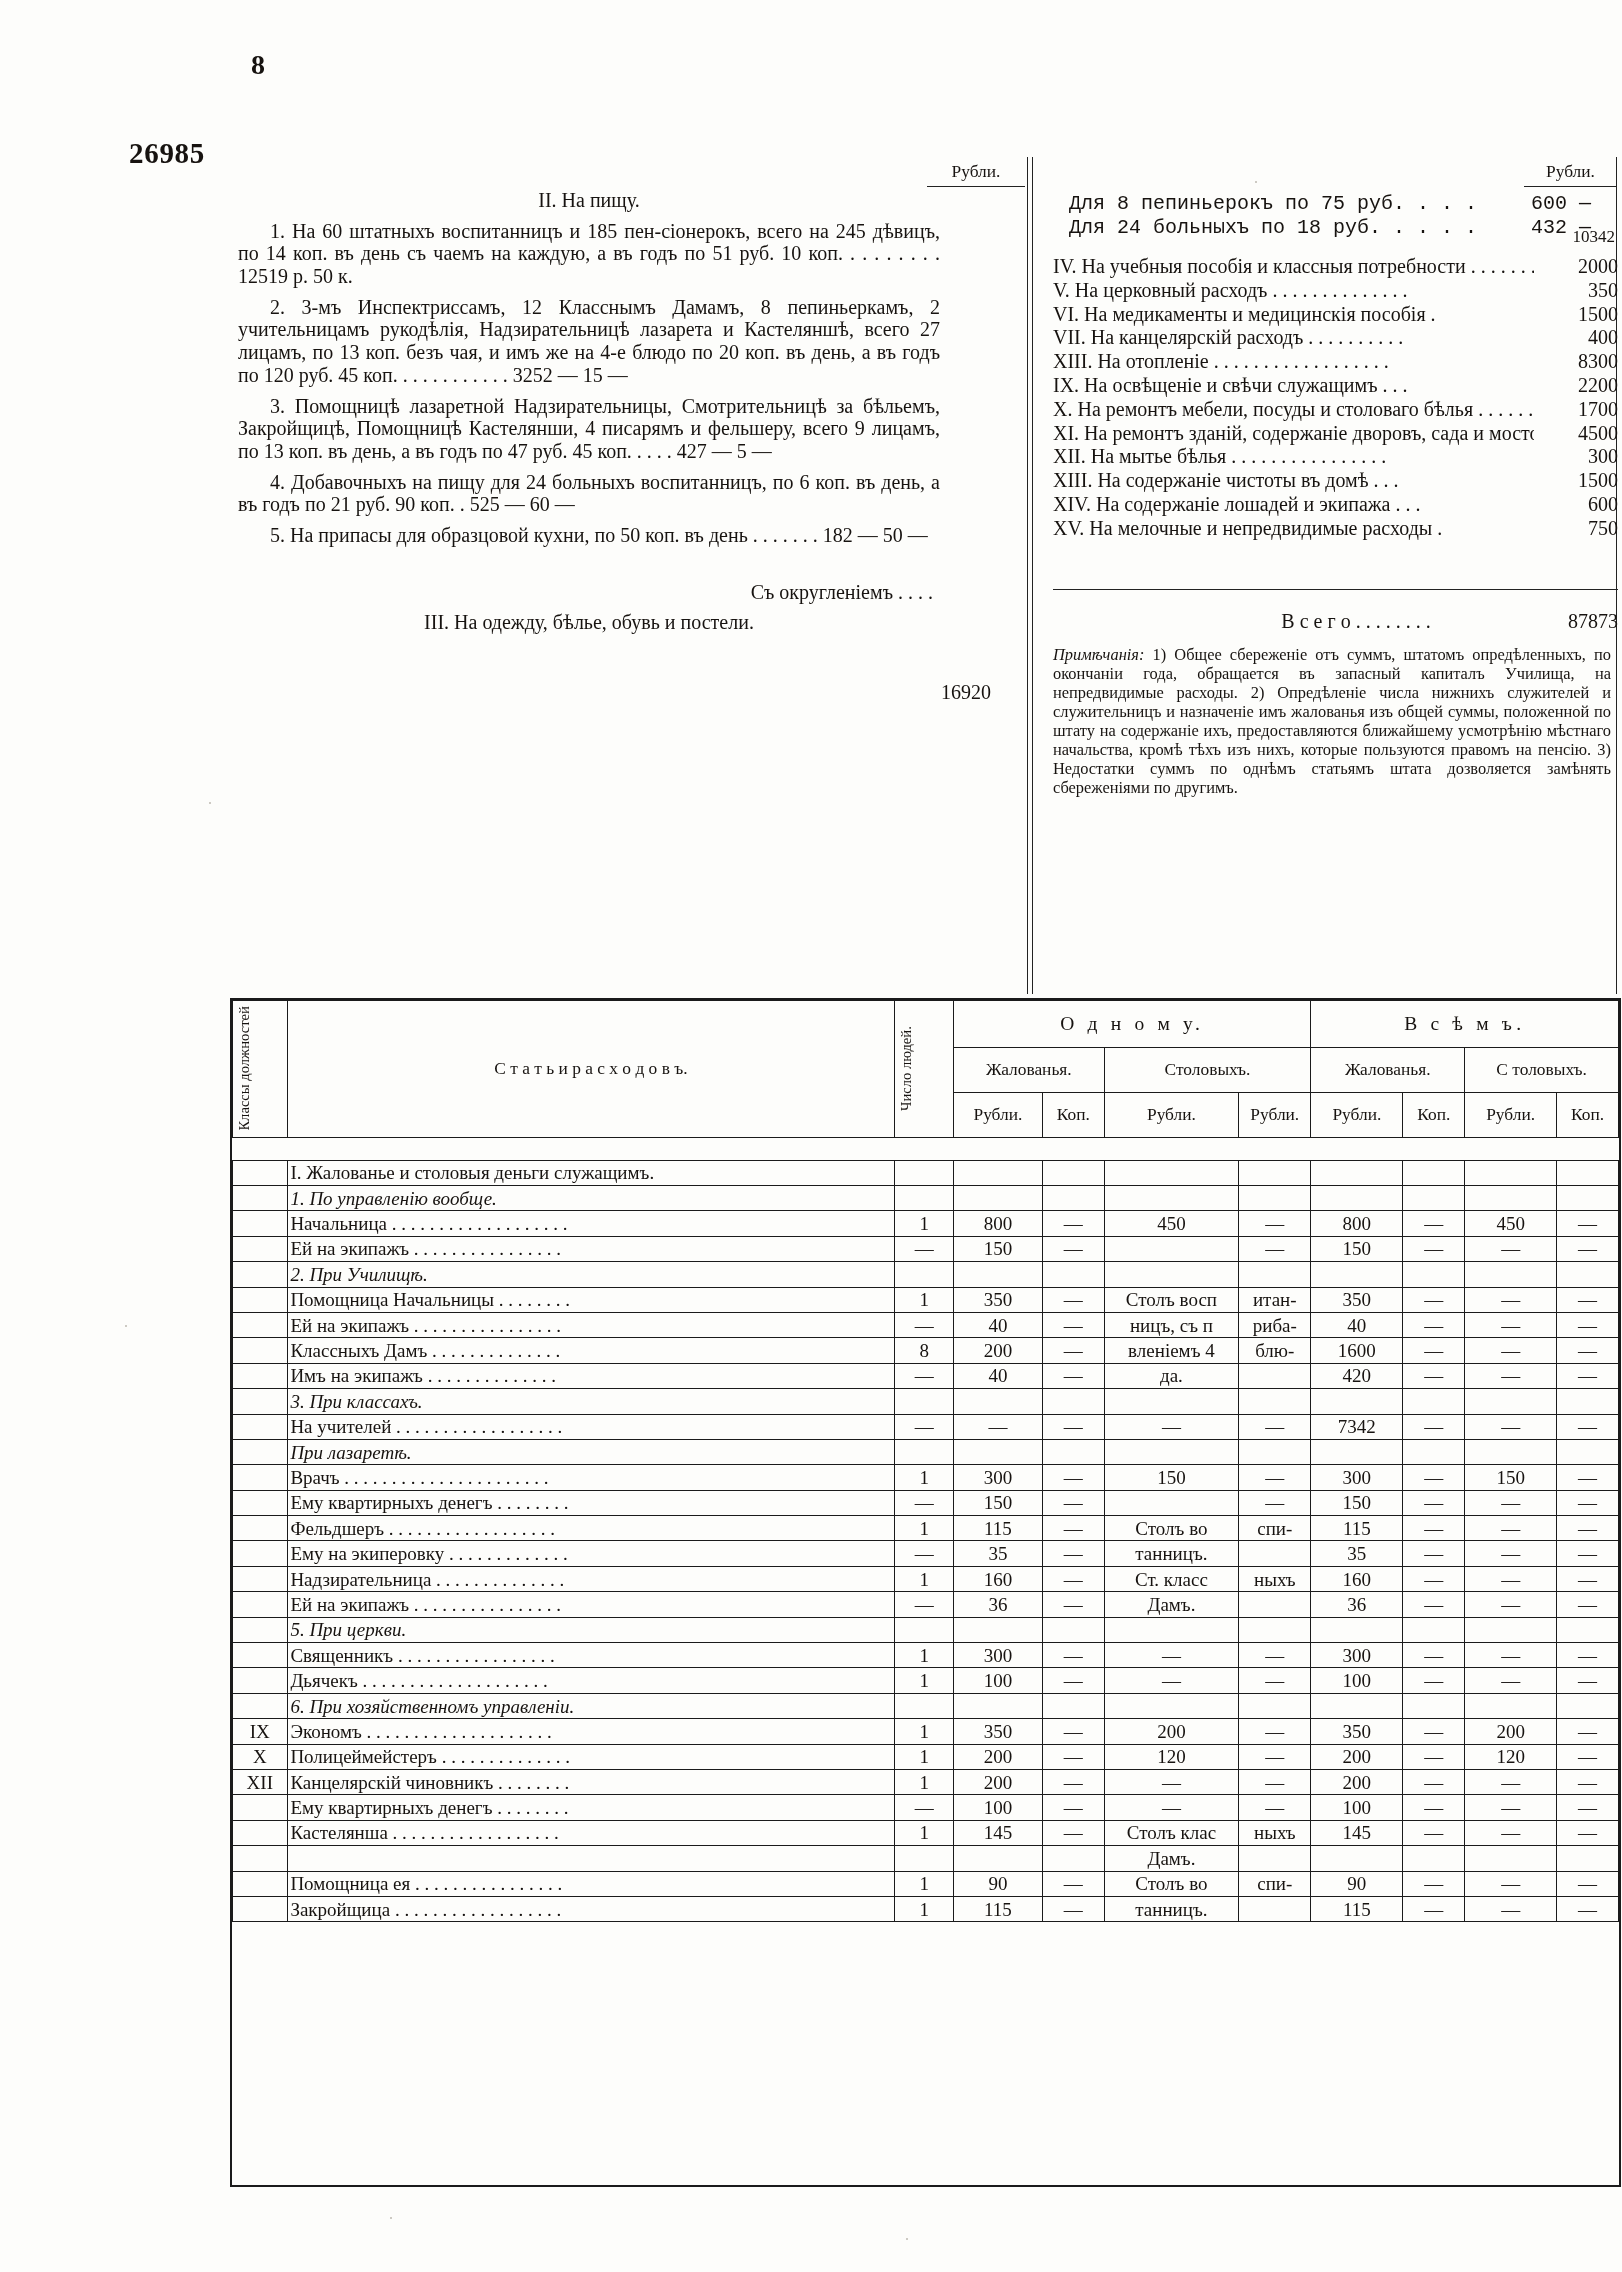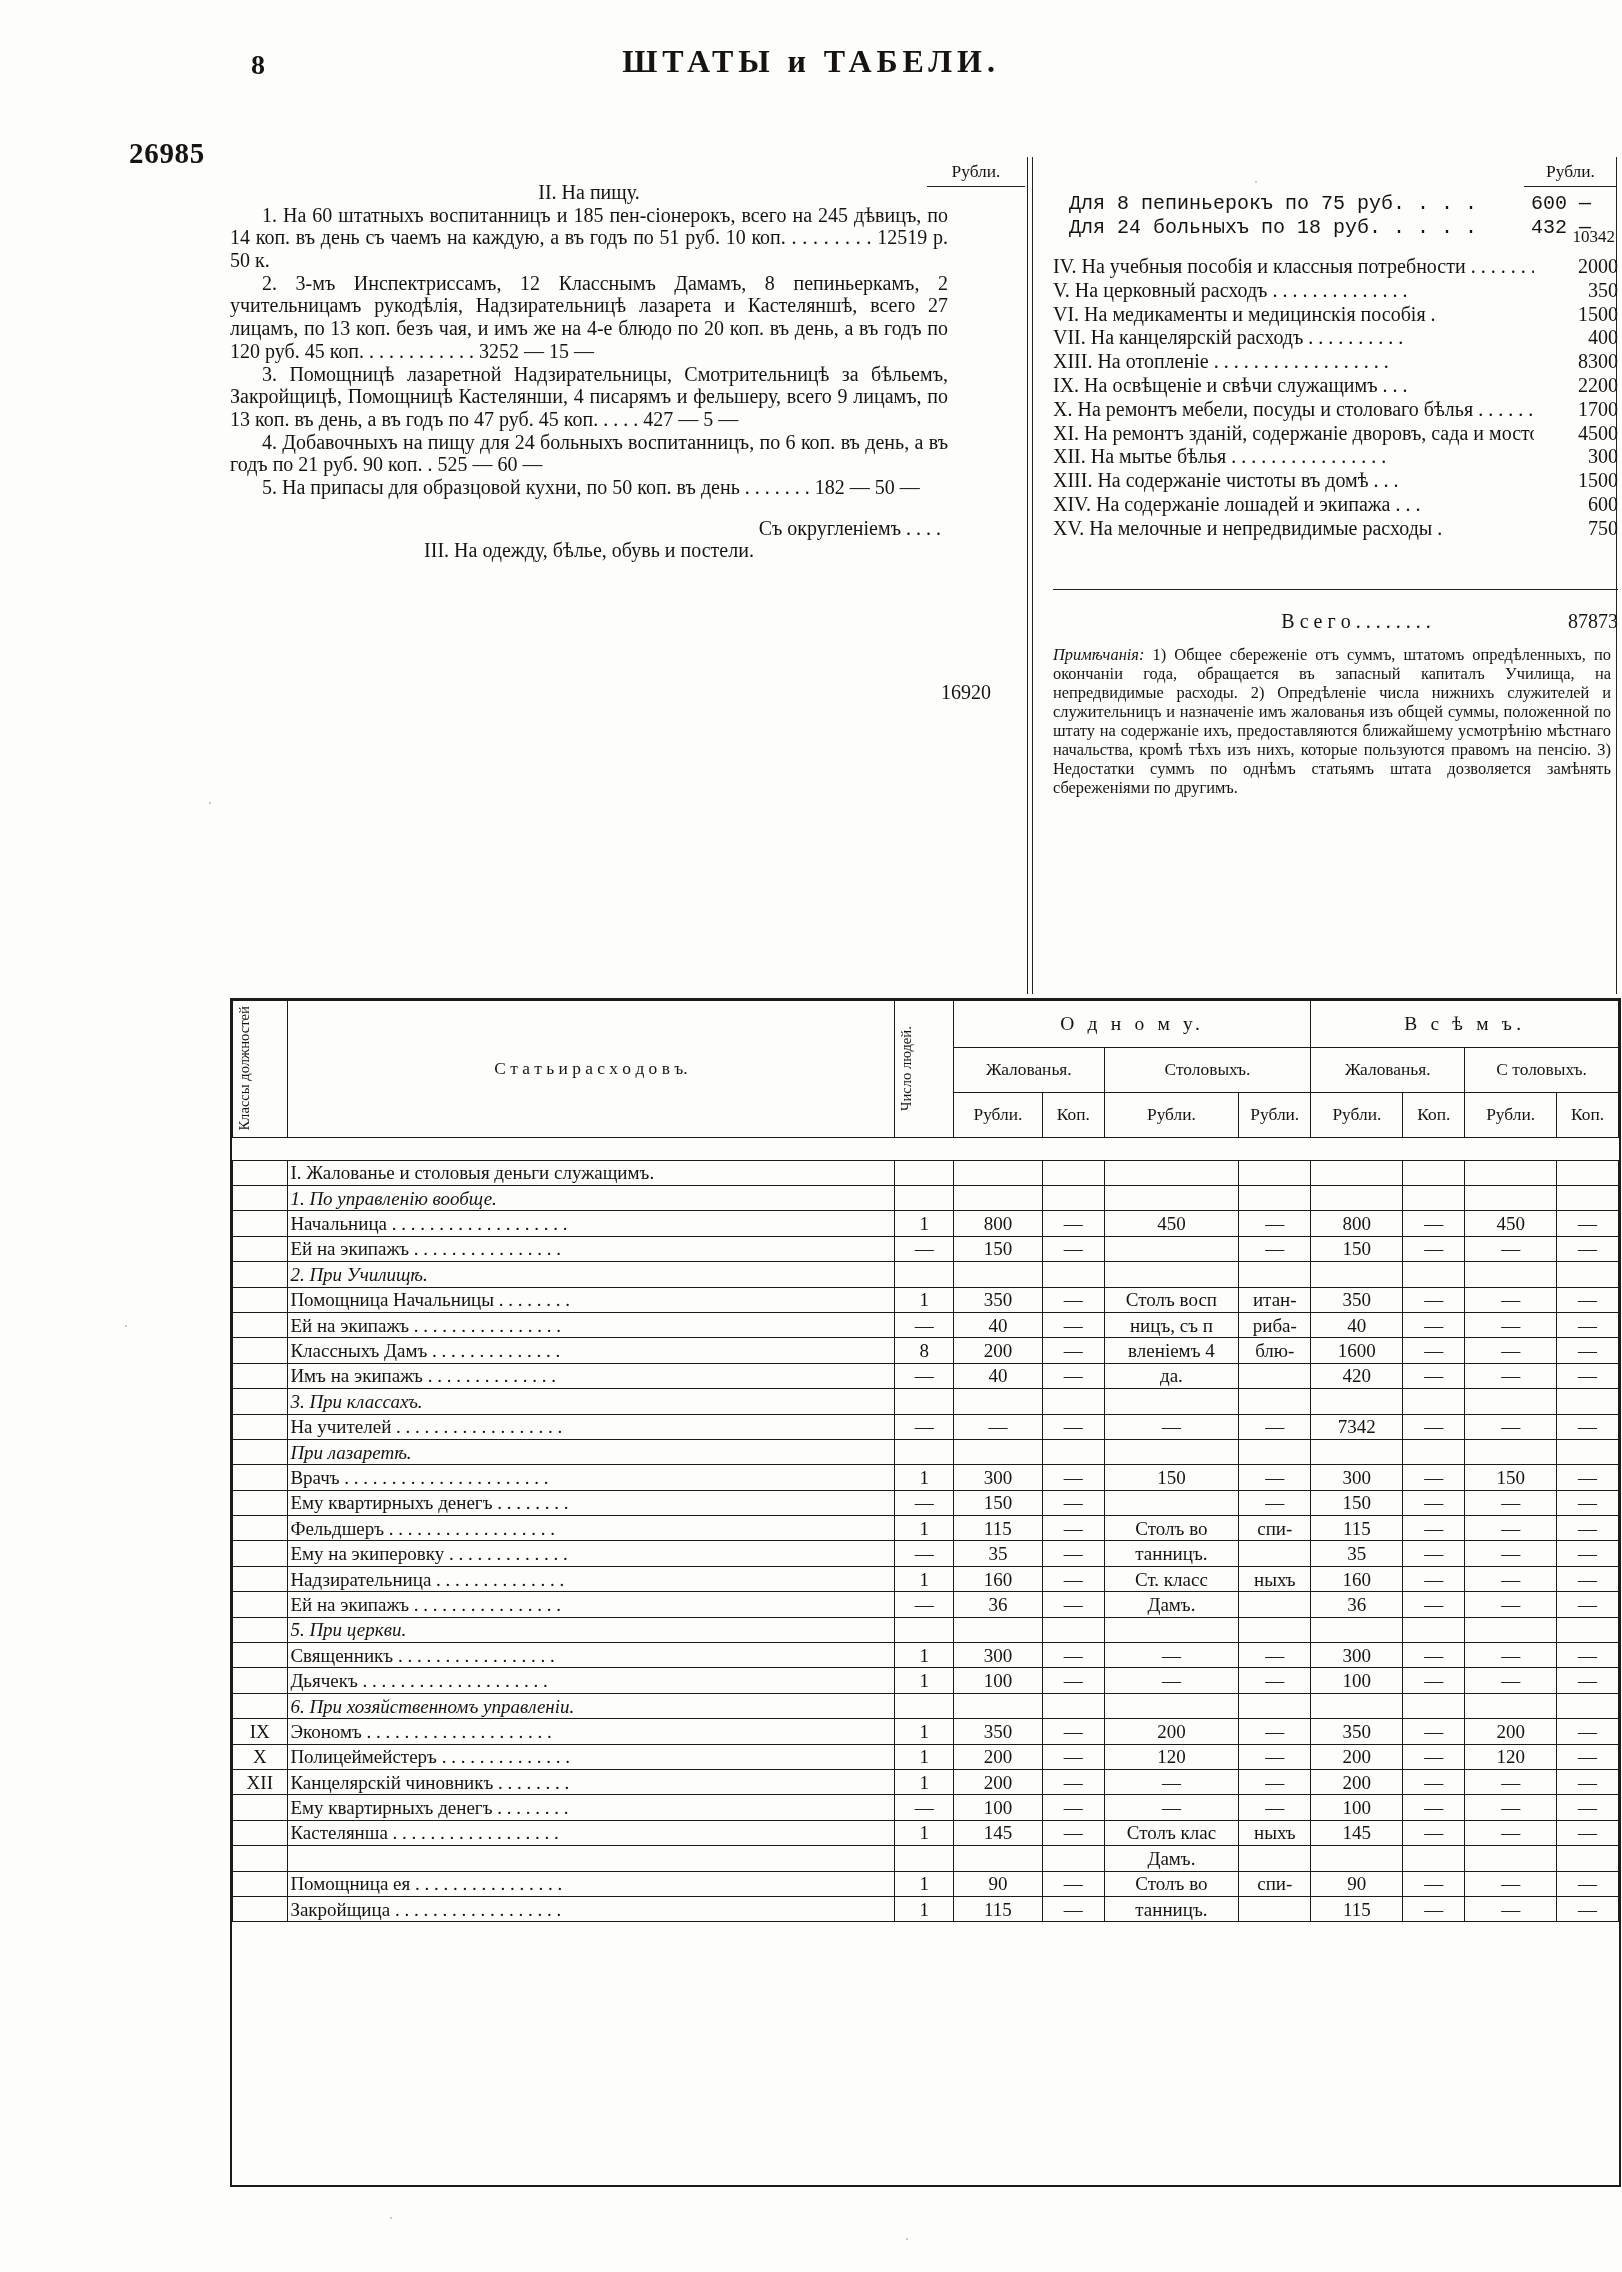--- a/index.html
+++ b/index.html
@@ -40,21 +40,21 @@
     position:absolute; top:0; bottom:0; width:1.4px; background:#222;
   }
   .colL { position:absolute; left:0; top:0; width:795px; }
   .colR { position:absolute; left:823px; top:0; width:565px; }
 
   .rub-head {
     font-size:17.4px; text-align:center; border-bottom:1.4px solid #222;
     padding:4.2px 0 4.2px 0;
   }
   .txt { font-size:20px; line-height:1.135; text-align:justify; }
-  .txt p { margin:0; }
+  .txt p { margin:8px; }
   .ind { text-indent:32px; }
   .ctr { text-align:center; }
 
   .lead-box {
     position:absolute; left:0; top:24px; width:718px;
   }
 
   .rcol-rows { font-size:20px; line-height:1.19; }
   .rrow { display:flex; align-items:baseline; }
   .rrow .lbl { flex:1 1 auto; white-space:nowrap; overflow:hidden; }
@@ -105,21 +105,20 @@
               border-top:none; border-bottom:none; }
   .noborder-x { border-left:none !important; border-right:none !important; }
   .speck { position:absolute; width:2.1px; height:2.1px; background:#bdb8b0; border-radius:50%; }
 </style>
 </head>
 <body>
 
 <div class="page">
 
   <div class="pagenum">8</div>
-  <div class="runhead">ШТАТЫ и ТАБЕЛИ.</div>
   <div class="docnum">26985</div>
 
   <div class="upper">
     <div class="vrule" style="left:797px;"></div>
     <div class="vrule" style="left:802px;"></div>
     <div class="vrule" style="left:1386px;"></div>
 
     <div class="colL">
       <div style="position:absolute; left:697px; top:0; width:98px;">
         <div class="rub-head">Рубли.</div>

